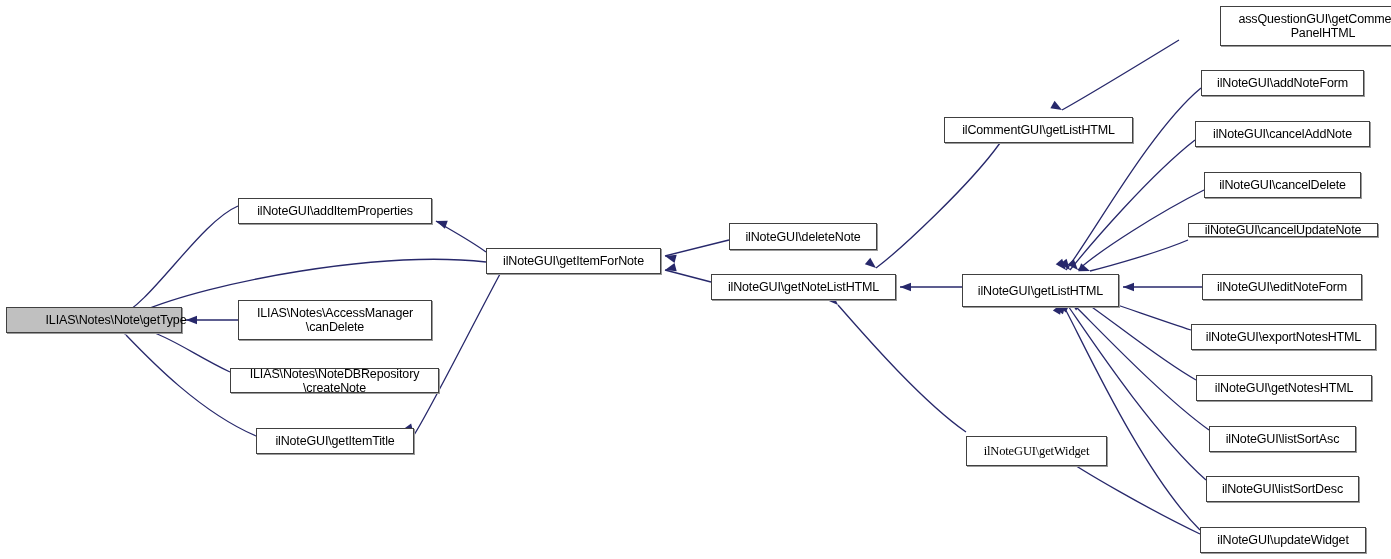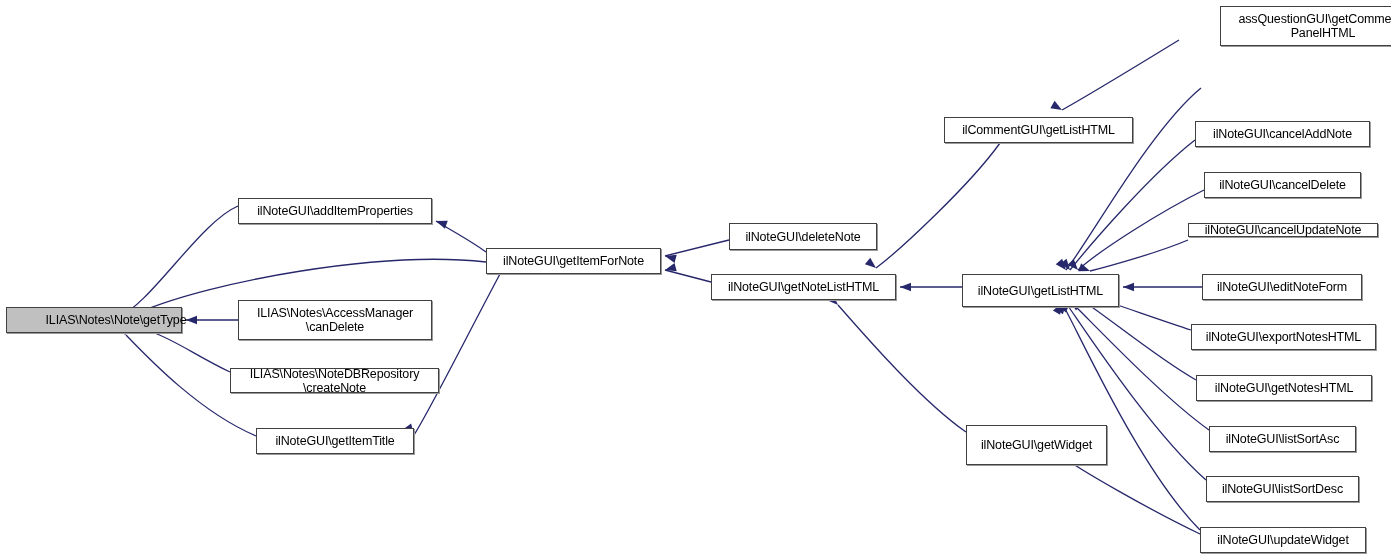--- a/index.html
+++ b/index.html
@@ -102,25 +102,26 @@
 <div class="node highlight" style="left: 6px; top: 307px; width: 176px; height: 26px;">ILIAS\Notes\Note\getType</div>
     <div class="node" style="left: 238px; top: 198px; width: 194px; height: 26px;">ilNoteGUI\addItemProperties</div>
     <div class="node" style="left: 238px; top: 300px; width: 194px; height: 40px;">ILIAS\Notes\AccessManager
 \canDelete</div>
     <div class="node" style="left: 230px; top: 368px; width: 209px; height: 25px;">ILIAS\Notes\NoteDBRepository
 \createNote</div>
     <div class="node" style="left: 256px; top: 428px; width: 158px; height: 26px;">ilNoteGUI\getItemTitle</div>
     <div class="node" style="left: 486px; top: 248px; width: 175px; height: 26px;">ilNoteGUI\getItemForNote</div>
     <div class="node" style="left: 729px; top: 223px; width: 148px; height: 27px;">ilNoteGUI\deleteNote</div>
     <div class="node" style="left: 711px; top: 274px; width: 185px; height: 26px;">ilNoteGUI\getNoteListHTML</div>
-    <div class="node" style="left: 966px; top: 425px; width: 141px; height: 40px;">ilNoteGUI\getWidget</div>
+    <div class="node" style="left: 966px; top: 436px; width: 141px; height: 30px; font-family: Liberation Serif, serif;">ilNoteGUI\getWidget</div>
     <div class="node" style="left: 944px; top: 117px; width: 189px; height: 26px;">ilCommentGUI\getListHTML</div>
     <div class="node" style="left: 962px; top: 274px; width: 157px; height: 33px;">ilNoteGUI\getListHTML</div>
     <div class="node" style="left: 1179px; top: 6px; width: 206px; height: 40px; margin-left: 41px;">assQuestionGUI\getComments
 PanelHTML</div>
+    <div class="node" style="left: 1201px; top: 70px; width: 163px; height: 26px;">ilNoteGUI\addNoteForm</div>
     <div class="node" style="left: 1195px; top: 121px; width: 175px; height: 26px;">ilNoteGUI\cancelAddNote</div>
     <div class="node" style="left: 1204px; top: 172px; width: 157px; height: 26px;">ilNoteGUI\cancelDelete</div>
     <div class="node" style="left: 1188px; top: 223px; width: 190px; height: 14px;">ilNoteGUI\cancelUpdateNote</div>
     <div class="node" style="left: 1202px; top: 274px; width: 160px; height: 26px;">ilNoteGUI\editNoteForm</div>
     <div class="node" style="left: 1191px; top: 324px; width: 185px; height: 26px;">ilNoteGUI\exportNotesHTML</div>
     <div class="node" style="left: 1196px; top: 375px; width: 176px; height: 26px;">ilNoteGUI\getNotesHTML</div>
     <div class="node" style="left: 1209px; top: 426px; width: 147px; height: 26px;">ilNoteGUI\listSortAsc</div>
     <div class="node" style="left: 1206px; top: 476px; width: 153px; height: 26px;">ilNoteGUI\listSortDesc</div>
     <div class="node" style="left: 1200px; top: 527px; width: 166px; height: 26px;">ilNoteGUI\updateWidget</div>
   </div>

